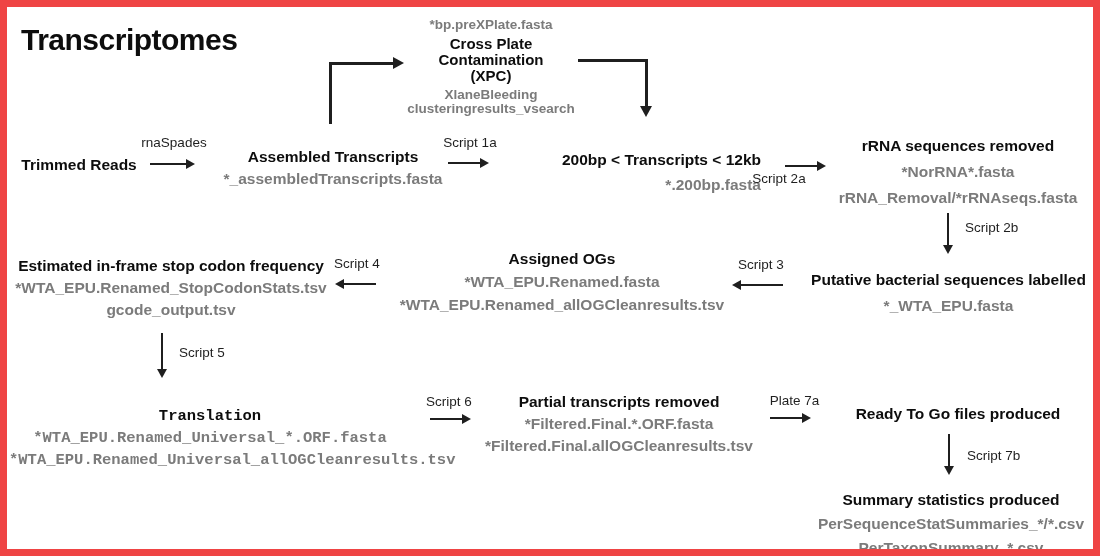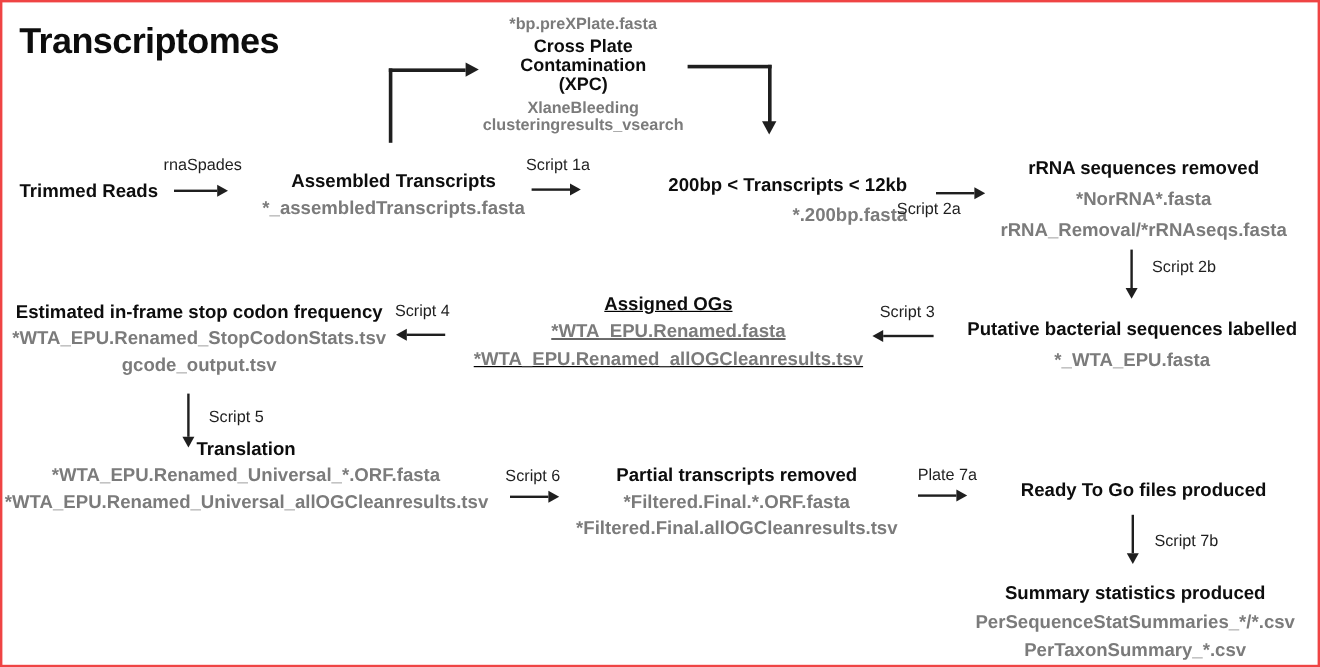--- a/index.html
+++ b/index.html
@@ -1,18 +1,18 @@
 <!DOCTYPE html>
 <html><head>
 <meta charset="utf-8">
 <style>
   html,body{margin:0;padding:0;background:#fff;}
   #canvas{
     position:relative;width:1100px;height:556px;background:#ffffff;
-    border:2px solid #ef4444;box-sizing:border-box;overflow:hidden;
+    border:7px solid #ef4444;box-sizing:border-box;overflow:hidden;
     font-family:"Liberation Sans",sans-serif;
   }
   .pg-title{position:absolute;left:14px;top:16px;font-size:30px;font-weight:bold;
     letter-spacing:-0.5px;color:#0d0d0d;white-space:nowrap;}
   .node{position:absolute;text-align:center;line-height:22px;white-space:nowrap;}
   .node.lh23{line-height:23px}.node.lh24{line-height:24px}
   .node.lh25{line-height:25px}.node.lh26{line-height:26px}
   .nt{font-size:15.5px;font-weight:bold;color:#0d0d0d;}
   .nf{font-size:15.5px;font-weight:bold;color:#7b7b7b;}
   .xpc .nt{font-size:15px;line-height:16px;}
@@ -62,33 +62,33 @@
     <div class="nt">rRNA sequences removed</div>
     <div class="nf">*NorRNA*.fasta</div>
     <div class="nf">rRNA_Removal/*rRNAseqs.fasta</div>
   </div>
 
   <div class="node lh26" style="left:790px;top:260px;width:303px;">
     <div class="nt">Putative bacterial sequences labelled</div>
     <div class="nf">*_WTA_EPU.fasta</div>
   </div>
 
-  <div class="node lh23" style="left:390px;top:240px;width:330px;text-decoration:underline;">
+  <div class="node lh23" style="left:390px;top:240px;width:330px;">
     <div class="nt">Assigned OGs</div>
     <div class="nf">*WTA_EPU.Renamed.fasta</div>
     <div class="nf">*WTA_EPU.Renamed_allOGCleanresults.tsv</div>
   </div>
 
   <div class="node" style="left:3px;top:248px;width:322px;">
     <div class="nt">Estimated in-frame stop codon frequency</div>
     <div class="nf">*WTA_EPU.Renamed_StopCodonStats.tsv</div>
     <div class="nf">gcode_output.tsv</div>
   </div>
 
-  <div class="node" style="left:2px;top:362px;width:402px;">
+  <div class="node" style="left:2px;top:398px;width:402px;font-family:Liberation Mono, monospace;">
     <div class="nt">Translation</div>
     <div class="nf">*WTA_EPU.Renamed_Universal_*.ORF.fasta</div>
     <div class="nf">*WTA_EPU.Renamed_Universal_allOGCleanresults.tsv</div>
   </div>
 
   <div class="node" style="left:461px;top:384px;width:302px;">
     <div class="nt">Partial transcripts removed</div>
     <div class="nf">*Filtered.Final.*.ORF.fasta</div>
     <div class="nf">*Filtered.Final.allOGCleanresults.tsv</div>
   </div>

